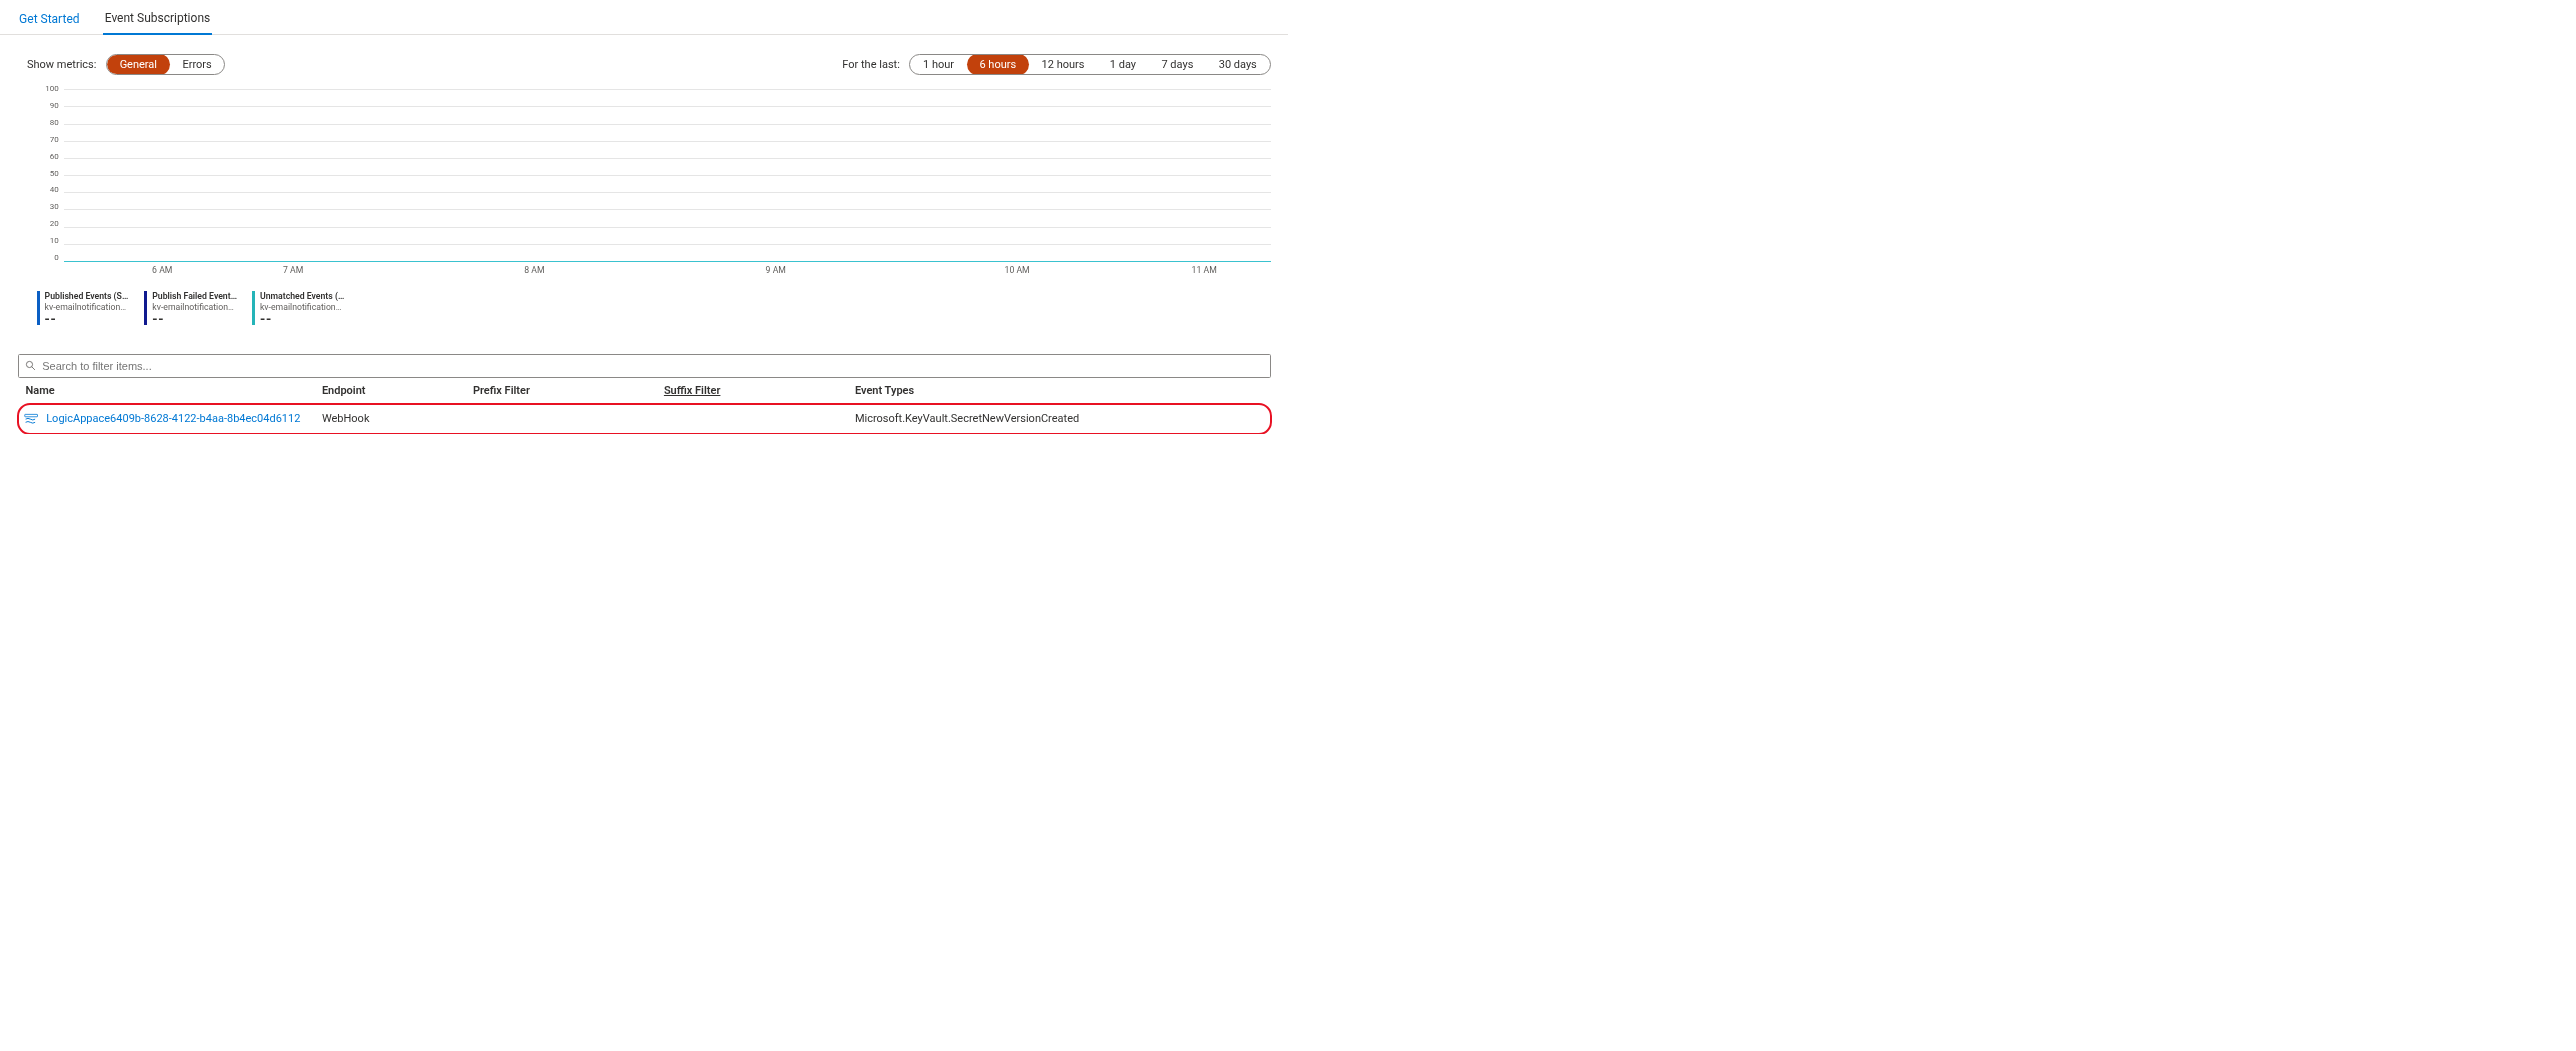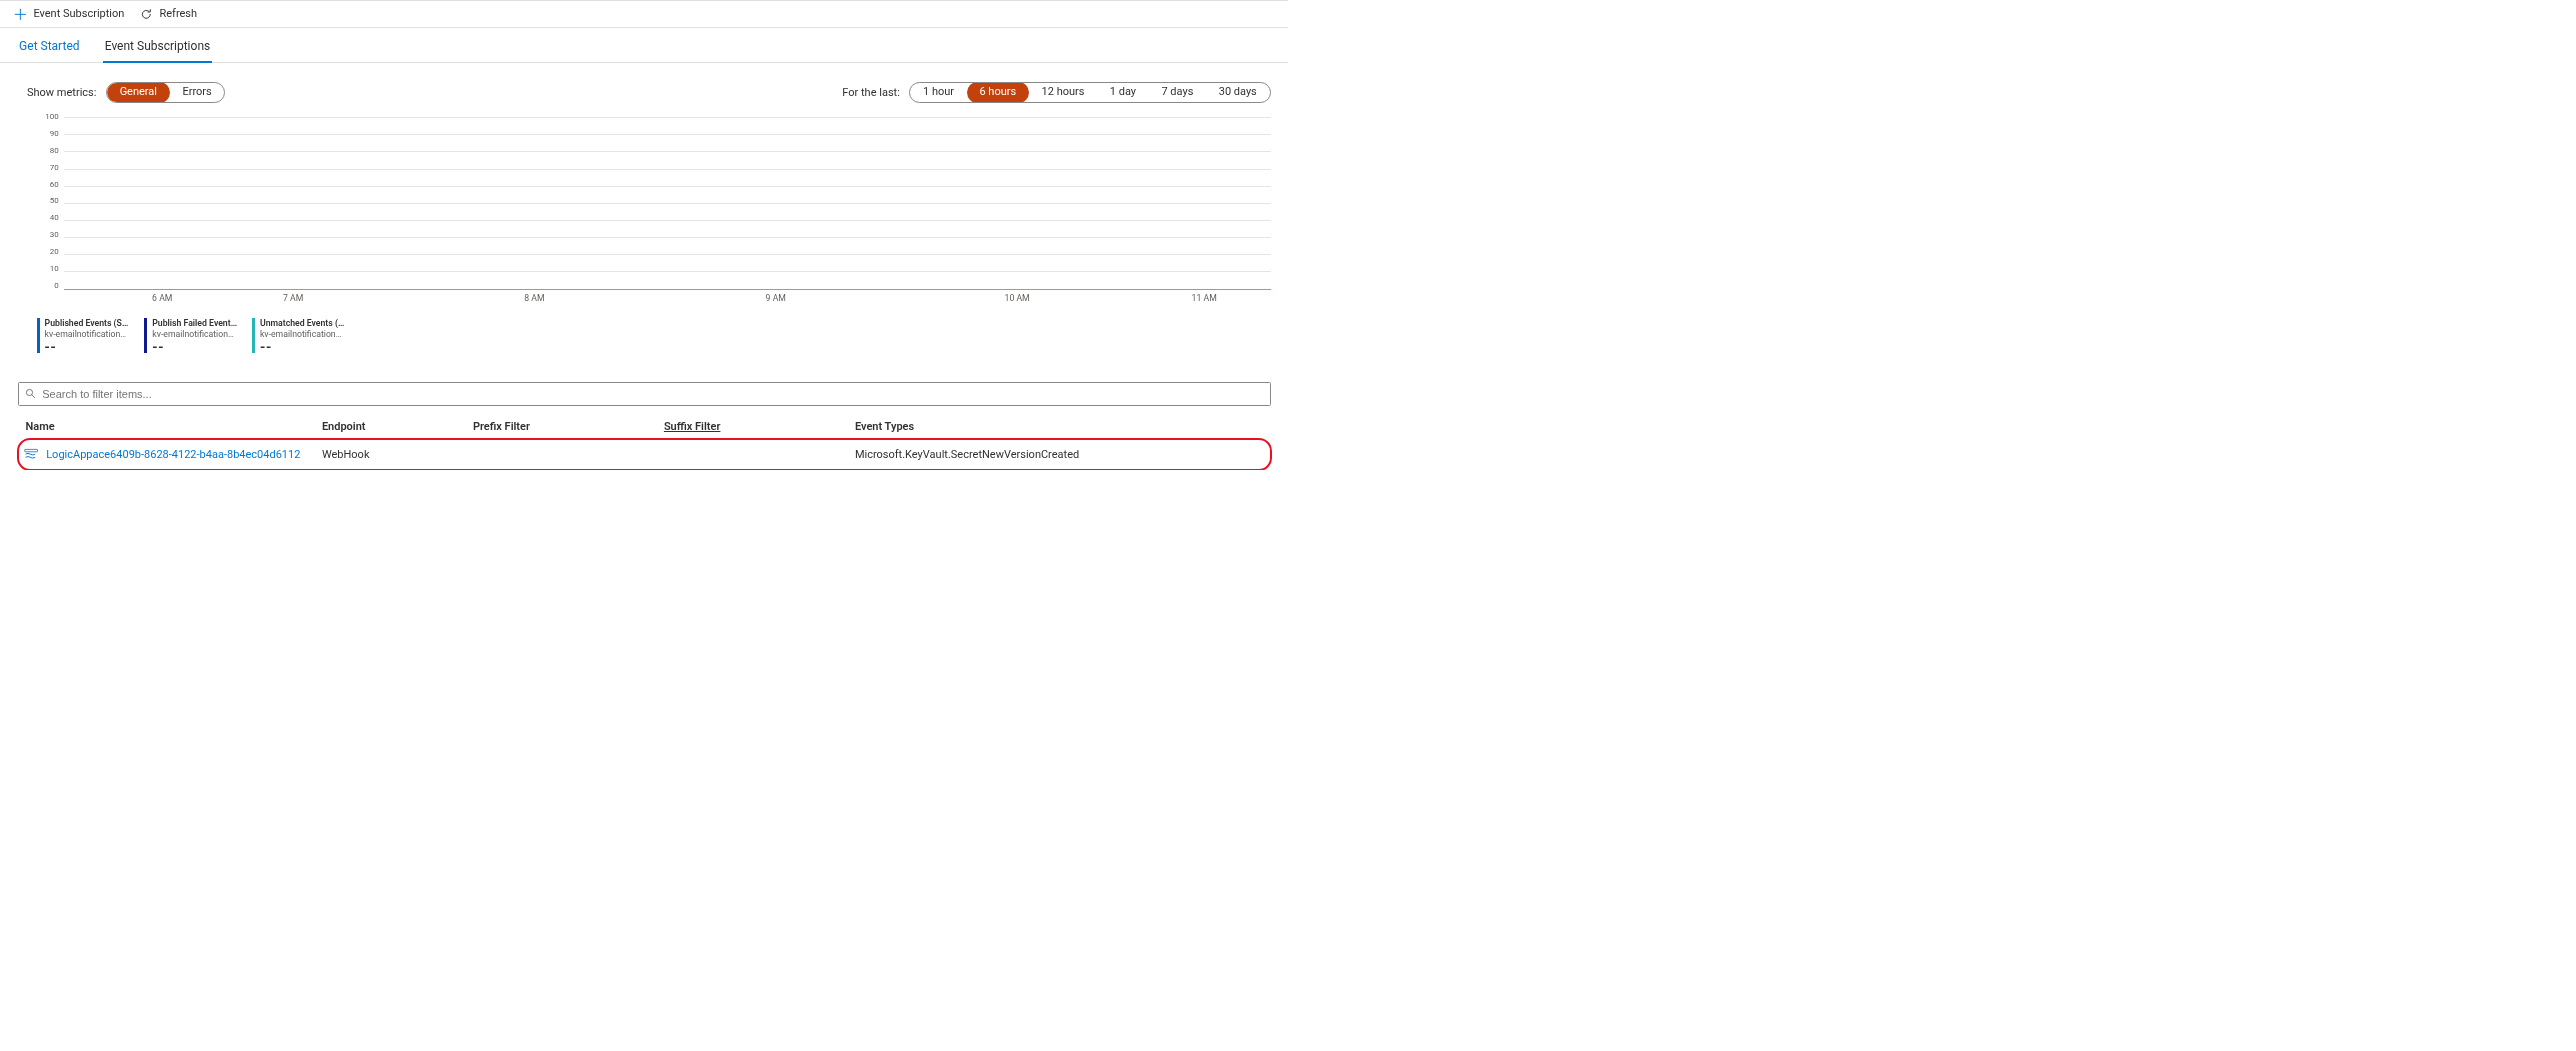--- a/index.html
+++ b/index.html
@@ -176,21 +176,21 @@
   .search-box input {
     border: none;
     outline: none;
     font-size: 11px;
     color: #605e5c;
     flex: 1;
     background: transparent;
   }
 
   
-  .table-wrap { padding: 0 17.5px; margin-top: 8px; }
+  .table-wrap { padding: 0 17.5px; margin-top: 0; }
   .table { width: 100%; border-collapse: collapse; }
   .table th {
     text-align: left;
     font-weight: 600;
     font-size: 11px;
     padding: 6.4px 6.4px 6.4px 6.4px;
     white-space: nowrap;
   }
   .table td {
     font-size: 11px;
@@ -214,34 +214,20 @@
     outline: 2.4px solid #e81123;
     outline-offset: -1.6px;
     border-radius: 12px;
   }
 </style>
 </head>
 <body>
 
 <div class="page">
 
-  <div class="toolbar">
-    <div class="toolbar-btn">
-      <svg viewBox="0 0 16 16">
-          <path d="M8 1.5v13M1.5 8h13" stroke="#0078d4" stroke-width="1.2" fill="none" stroke-linecap="round"></path>
-        </svg>
-      <span>Event Subscription</span>
-    </div>
-    <div class="toolbar-btn">
-      <svg viewBox="0 0 16 16">
-          <path d="M13 8a5 5 0 1 1-1.8-3.85M13 2v3h-3" stroke="#323130" stroke-width="1.2" fill="none" stroke-linecap="round" stroke-linejoin="round"></path>
-        </svg>
-      <span>Refresh</span>
-    </div>
-  </div>
 
   <div class="tabs">
     <div class="tab link">Get Started</div>
     <div class="tab active">Event Subscriptions</div>
   </div>
 
   <div class="panel">
 
     <div class="filter-row">
       <div class="filter-left">

